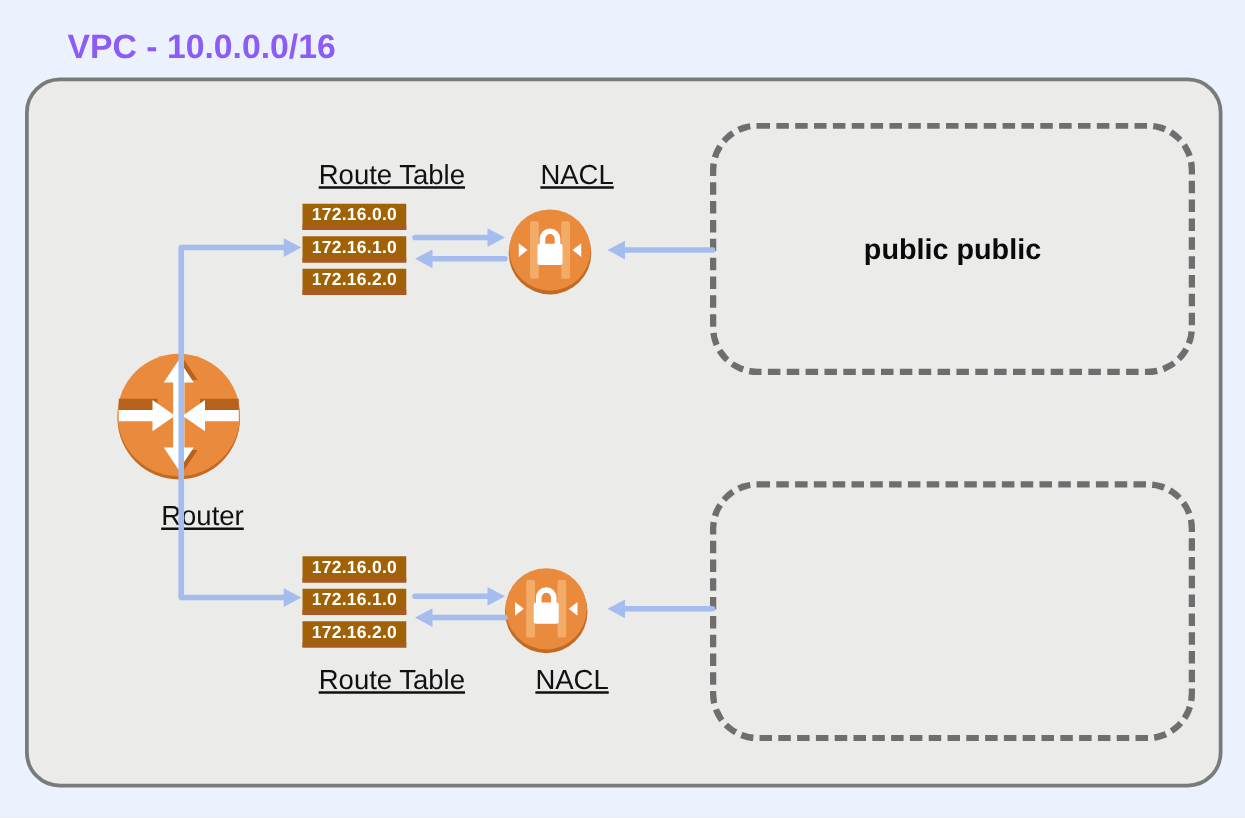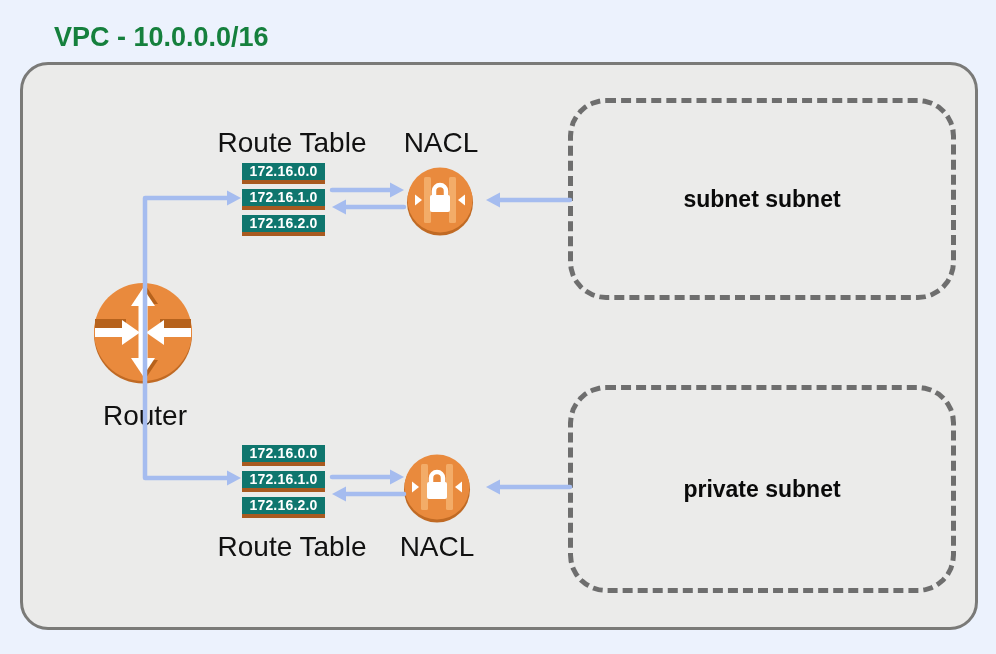--- a/index.html
+++ b/index.html
@@ -6,21 +6,21 @@
   body{
     width:996px;height:654px;
     background:#ECF2FD;
     font-family:"Liberation Sans",sans-serif;
     position:relative;overflow:hidden;
   }
   .abs{position:absolute;}
   
   .title{
     left:54px;top:22px;
-    font-size:27px;font-weight:bold;color:#15803d;
+    font-size:27px;font-weight:bold;color:#8b5cf6;
   }
   
   .vpc{
     left:20px;top:62px;width:952px;height:562px;
     background:#EBEBEA;
     border:3px solid #7A7A78;
     border-radius:28px;
   }
   
   .subnet{
@@ -33,51 +33,50 @@
   .subnet.private{left:568px;top:385px;height:198px;}
   .subnet .line{
     font-size:23px;font-weight:bold;color:#0a0a0a;line-height:30px;text-align:center;
   }
   
   .rt{left:242px;width:83px;}
   .rt.top{top:163px;}
   .rt.bottom{top:445px;}
   .rt .bar{
     height:17px;margin-bottom:5px;
-    background:#0f766e;
+    background:#a16207;
     border-bottom:4px solid #A85A20;
     color:#fff;font-weight:bold;font-size:14px;
     text-align:center;line-height:17px;
     letter-spacing:0.2px;
   }
   
   .lbl{
-    font-size:28px;color:#111;text-align:center;
+    font-size:22px;color:#111;text-align:right;text-decoration:underline;
   }
   .lbl.rt-top{left:212px;top:127px;width:160px;}
   .lbl.nacl-top{left:391px;top:127px;width:100px;}
   .lbl.rt-bottom{left:212px;top:531px;width:160px;}
   .lbl.nacl-bottom{left:387px;top:531px;width:100px;}
   .lbl.router{left:95px;top:400px;width:100px;}
   
   .icon-layer{pointer-events:none;}
   svg.arrows{left:0;top:0;pointer-events:none;}
 </style>
 </head>
 <body>
 
 <div class="abs title">VPC - 10.0.0.0/16</div>
 
 <div class="abs vpc"></div>
 
 <div class="abs subnet public">
-  <div class="line">subnet subnet</div>
+  <div class="line">public public</div>
 </div>
 <div class="abs subnet private">
-  <div class="line">private subnet</div>
 </div>
 
 <div class="abs lbl rt-top">Route Table</div>
 <div class="abs lbl rt-bottom">Route Table</div>
 
 <div class="abs rt top">
   <div class="bar">172.16.0.0</div>
   <div class="bar">172.16.1.0</div>
   <div class="bar">172.16.2.0</div>
 </div>

